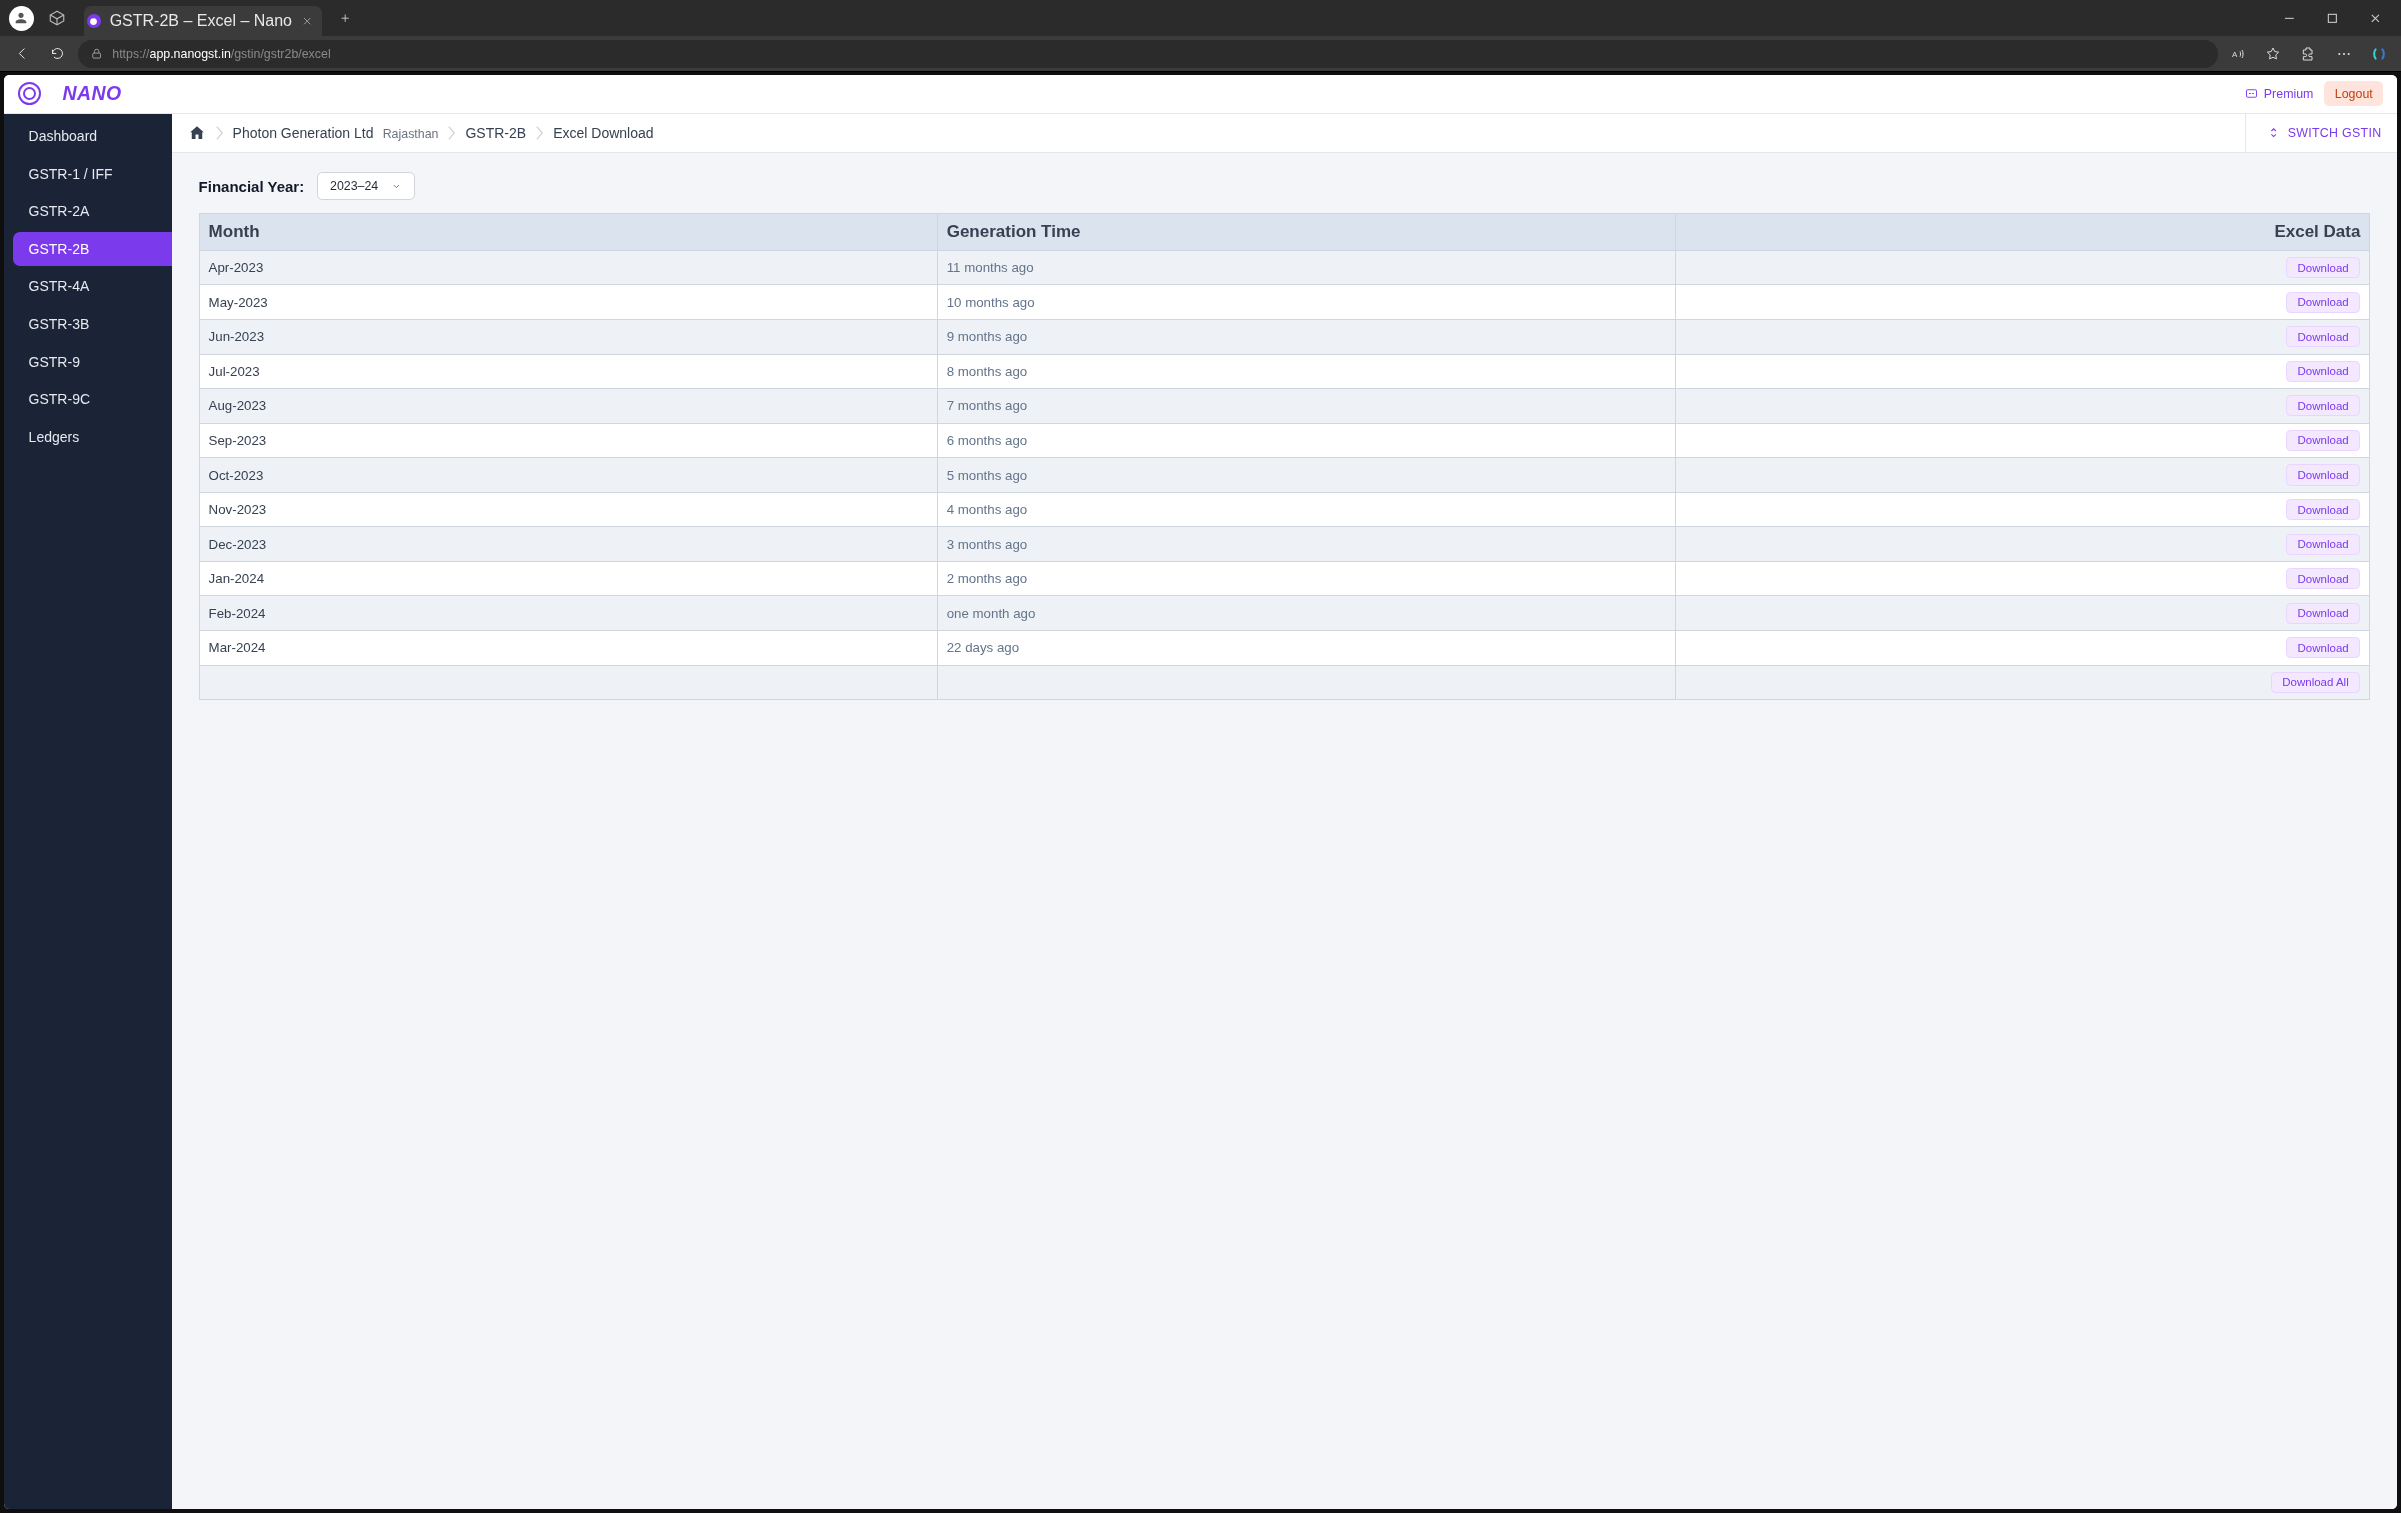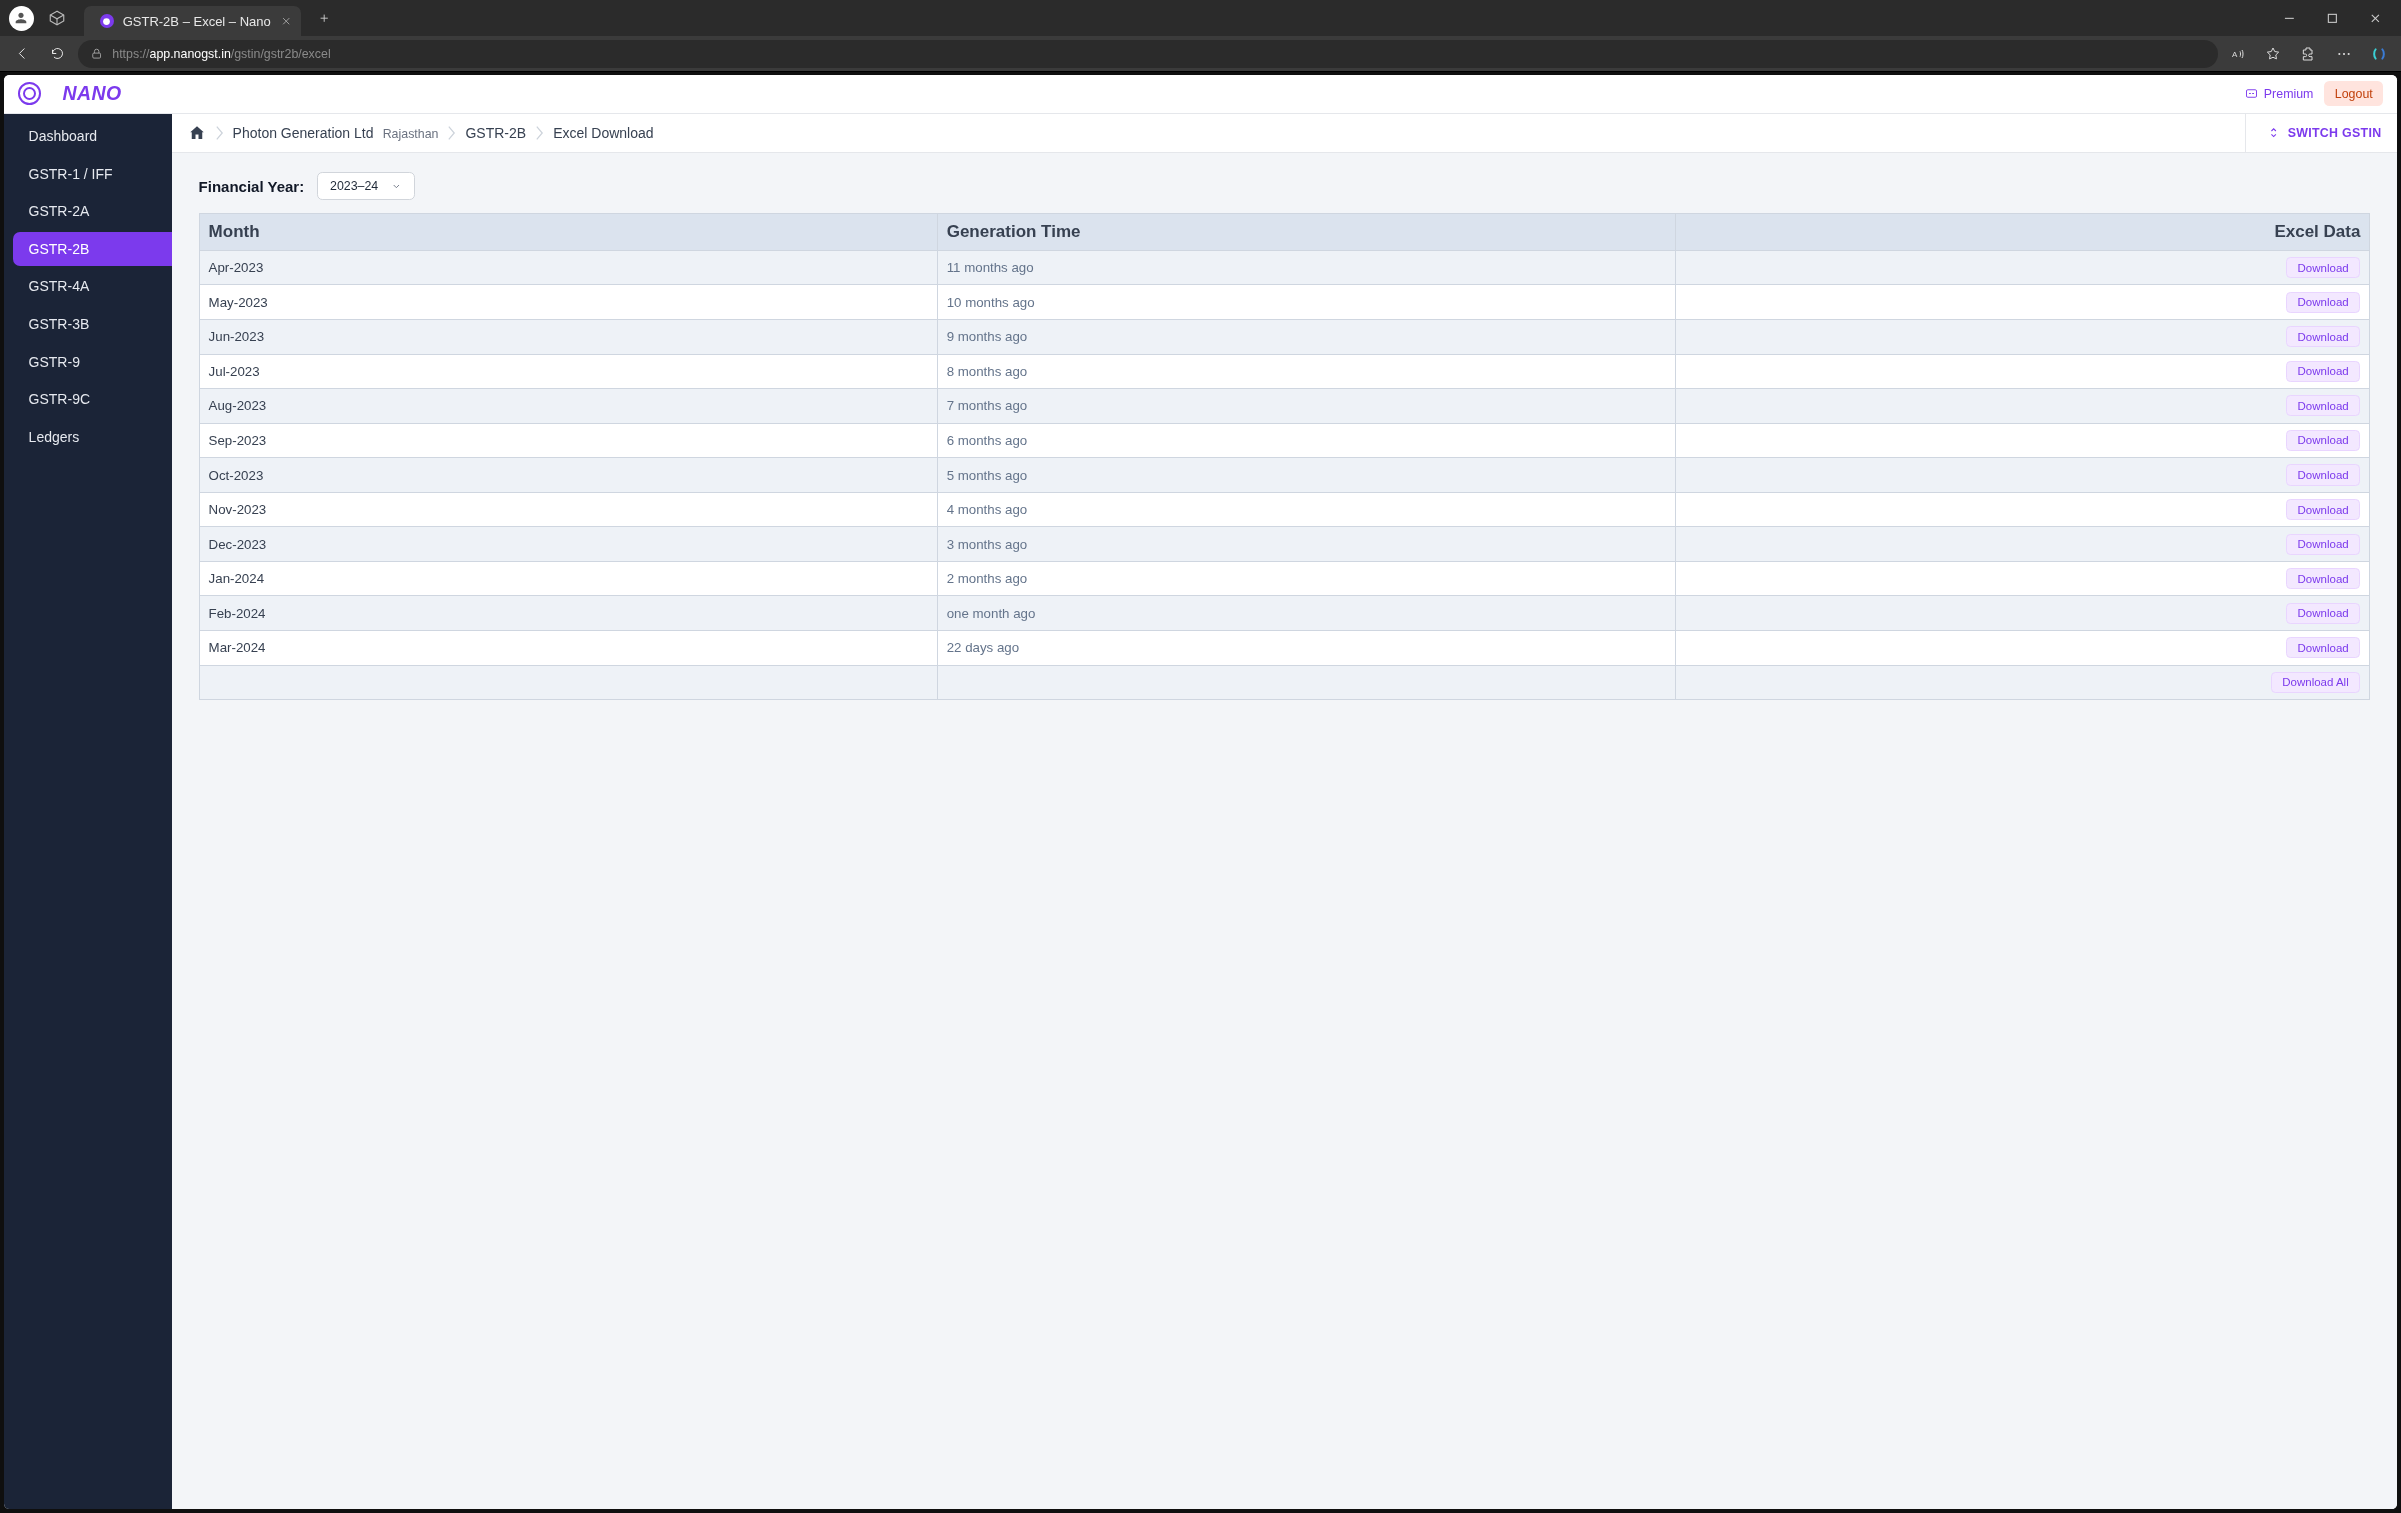--- a/index.html
+++ b/index.html
@@ -5,21 +5,21 @@
   * { box-sizing: border-box; margin: 0; padding: 0; }
   html, body { height: 100%; font-family: "Segoe UI", -apple-system, BlinkMacSystemFont, sans-serif; font-size: 12.4px; color: #1f2937; }
   body { background: #0f0f0f; overflow: hidden; }
 
   
   .browser-chrome { background: #2b2b2b; height: 36px; display: flex; align-items: center; padding: 0 5.3px; gap: 5.3px; }
   .profile-circle { width: 25px; height: 25px; border-radius: 50%; background: #fff; display: flex; align-items: center; justify-content: center; margin: 0 7px 0 3.6px; }
   .profile-circle svg { width: 16px; height: 16px; fill: #555; }
   .workspaces-icon { width: 18px; height: 18px; margin: 0 12.4px 0 1.8px; color: #bababa; }
   .workspaces-icon svg { width: 18px; height: 18px; fill: none; stroke: currentColor; stroke-width: 1.5; }
-  .tab { background: #3b3b3b; border-radius: 7px 7px 0 0; height: 30px; align-self: flex-end; display: flex; align-items: center; padding: 0 9px 0 16px; gap: 9px; min-width: 204px; color: #e8e8e8; font-size: 13px; }
+  .tab { background: #3b3b3b; border-radius: 7px 7px 0 0; height: 30px; align-self: flex-end; display: flex; align-items: center; padding: 0 9px 0 3px; gap: 9px; min-width: 204px; color: #e8e8e8; font-size: 16px; }
   .tab .favicon { width: 14px; height: 14px; border-radius: 50%; background: #7c3aed; display:flex; align-items:center; justify-content:center; }
   .tab .favicon svg { width:9px; height:9px; fill:#fff; }
   .tab .close { margin-left: auto; color: #bbb; display:flex; }
   .tab .close svg { width:12.4px; height:12.4px; stroke: currentColor; stroke-width:1.5; fill:none; }
   .newtab { color: #ccc; margin-left: 5.3px; display:flex; align-items:center; justify-content:center; width:25px; height:25px; border-radius:3.6px; }
   .newtab svg { width:12.4px; height:12.4px; stroke:currentColor; stroke-width:1.8; fill:none; }
   .window-controls { margin-left: auto; display:flex; align-items:center; gap: 1.8px; }
   .window-controls .wc { width:41px; height:28px; display:flex; align-items:center; justify-content:center; color:#ccc; }
   .window-controls svg { width:10.7px; height:10.7px; stroke:currentColor; stroke-width:1.2; fill:none; }
 
@@ -57,21 +57,21 @@
   .logout { background:#ffe4de; color:#c2410c; padding:5.3px 10.7px; border-radius:5.3px; font-size:12.4px; cursor:pointer; border:none; }
 
   
   .crumbbar { height:39px; background:#fff; border-bottom:0.9px solid #e5e7eb; display:flex; align-items:center; padding:0 16px; gap:0; }
   .crumb-home { color:#374151; display:flex; }
   .crumb-home svg { width:18px; height:18px; fill:currentColor; }
   .crumb-sep { color:#cdd3db; margin:0 9px; display:flex; }
   .crumb-sep svg { width:9px; height:18px; stroke:currentColor; stroke-width:1.4; fill:none; }
   .crumb { color:#374151; font-size:14px; }
   .crumb .state { color:#6b7280; font-size:12.4px; margin-left:5.3px; }
-  .switch-gstin { margin-left:auto; color:#7c3aed; font-weight:700; font-size:12.4px; display:flex; align-items:center; gap:7px; letter-spacing:0.3px; border-left:0.9px solid #e5e7eb; padding-left: 21px; height:100%; }
+  .switch-gstin { margin-left:auto; color:#7c3aed; font-weight:400; font-size:12.4px; display:flex; align-items:center; gap:7px; letter-spacing:0.3px; border-left:0.9px solid #e5e7eb; padding-left: 21px; height:100%; }
   .switch-gstin svg { width:13.3px; height:13.3px; stroke:currentColor; stroke-width:2; fill:none; }
 
   
   .content { padding: 19.5px 27px; }
   .fy-row { display:flex; align-items:center; gap:12.4px; margin-bottom: 12.4px; }
   .fy-label { font-weight:700; font-size:15px; color:#111827; }
   .fy-select { background:#fff; border:0.9px solid #d1d5db; border-radius:5.3px; padding:6.2px 12.4px; font-size:12.4px; display:flex; align-items:center; gap:12.4px; cursor:pointer; }
   .fy-select svg { width:10.7px; height:10.7px; stroke:#6b7280; stroke-width:2; fill:none; }
 
   table.data { width:100%; border-collapse:collapse; background:#fff; border:0.9px solid #cfd6e0; }

